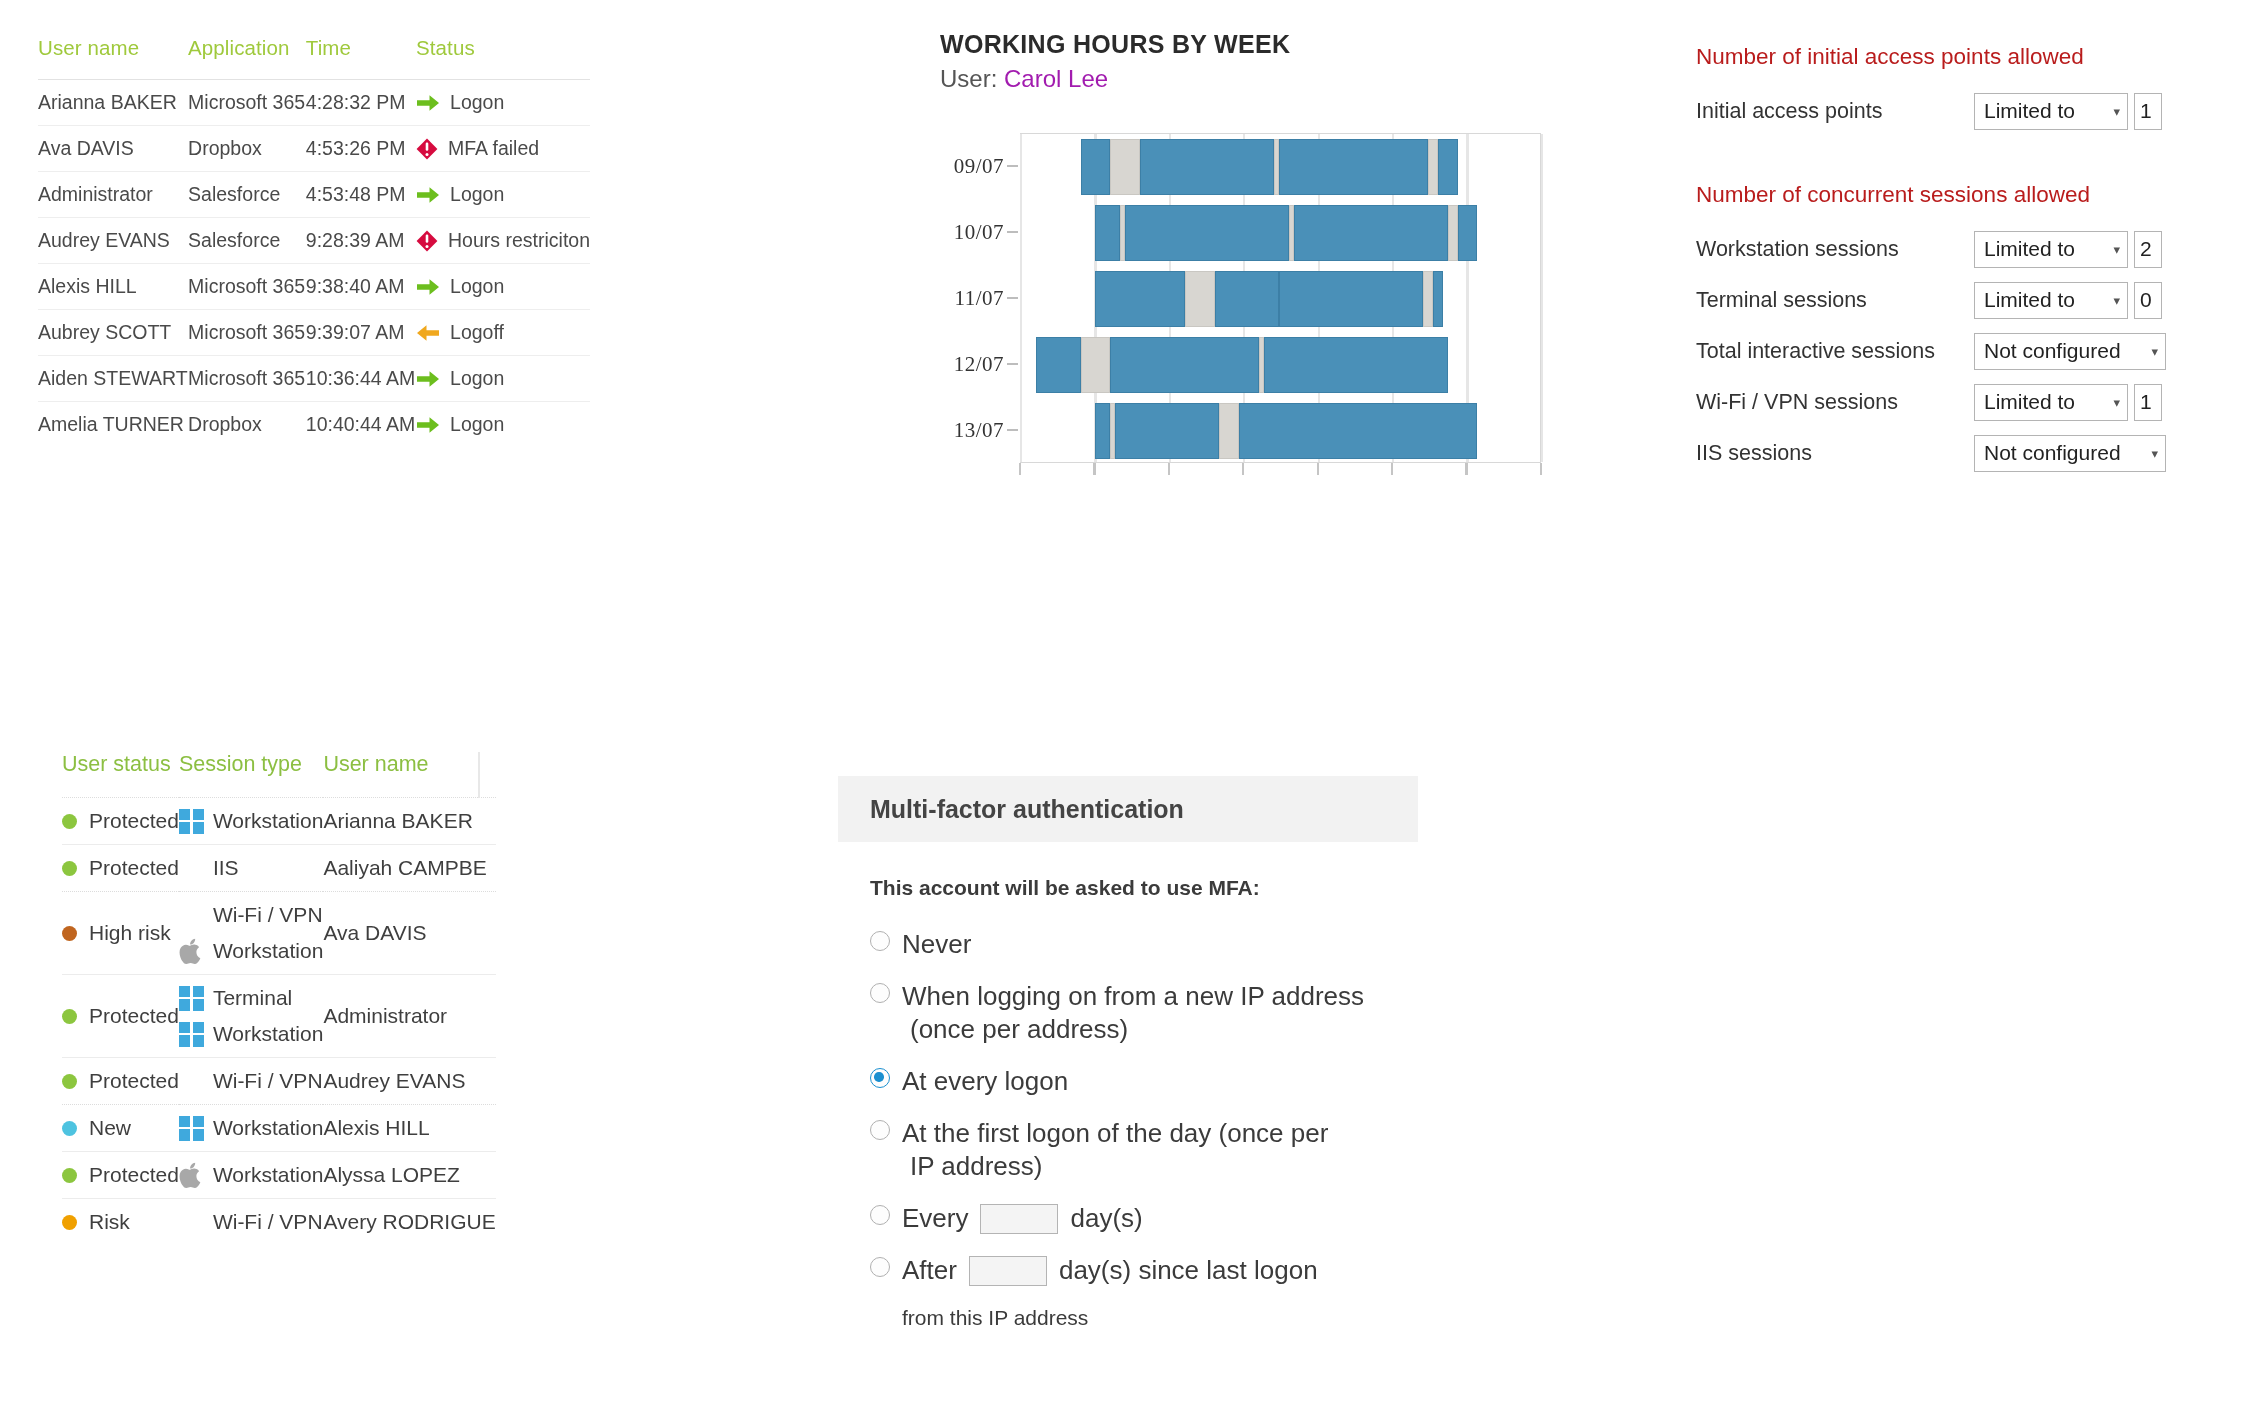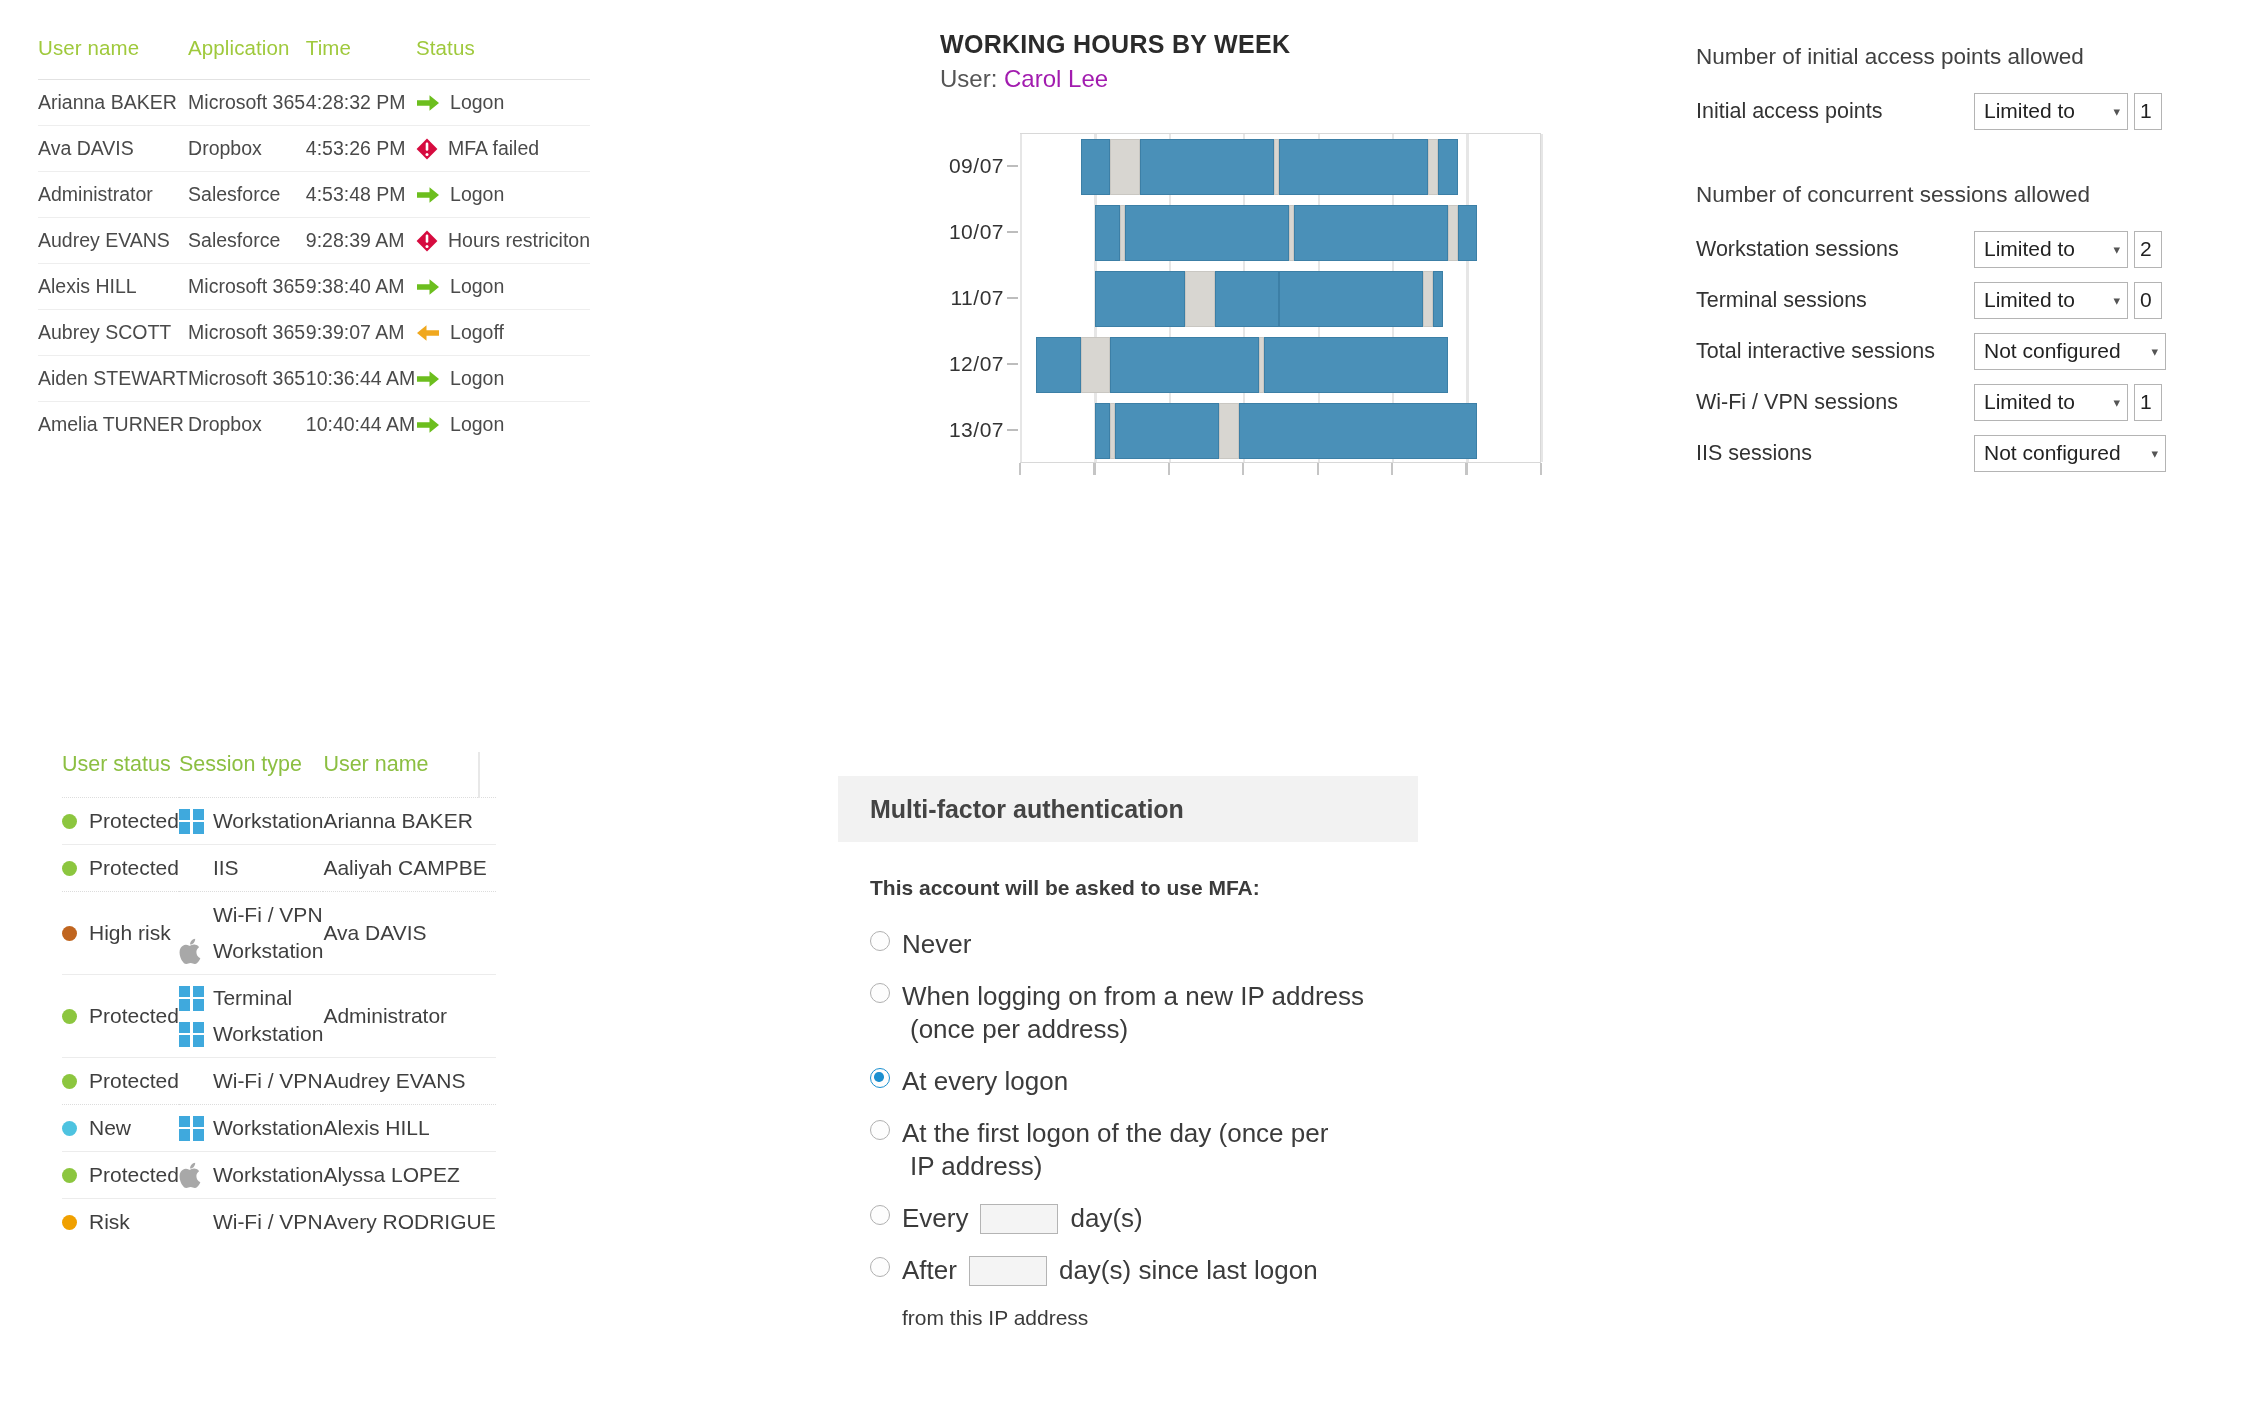--- a/index.html
+++ b/index.html
@@ -46,21 +46,21 @@
 
   
   #chart-card { position:absolute; left:940px; top:30px; width:640px; height:620px; }
   #chart-title {
     font-size: 25px; font-weight: bold; color:#2b2b2b;
     letter-spacing: .3px; margin:0 0 6px 0;
   }
   #chart-subtitle { font-size: 24px; color:#555; margin:0; font-weight:normal; }
   #chart-subtitle b { color:#a21caf; font-weight:normal; }
   #plot-wrap { position:absolute; left:0px; top:103px; width:620px; height:370px; }
-  #y-labels { position:absolute; left:0; top:0; width:78px; height:330px; }
+  #y-labels { position:absolute; left:0; top:0; width:78px; height:330px;font-family:Liberation Serif, serif; }
   .ylab {
     position:absolute; right:14px; font-size:21px; color:#333;
     transform: translateY(-50%); letter-spacing:.5px;
   }
   .ytick { position:absolute; right:0px; width:11px; height:1.4px; background:#bdbdbd; }
   #plot {
     position:absolute; left:80px; top:0; width:521px; height:330px;
     border: 1.6px solid #d8d8d8;
     background: #ffffff;
   }
@@ -68,21 +68,21 @@
   .bar-row { position:absolute; left:0; right:0; }
   .seg { position:absolute; top:0; bottom:0; }
   .seg.work { background:#4a90b8; border:1.5px solid #3c7fa6; }
   .seg.idle { background:#d8d6d1; border:1.5px solid #c9c7c2; }
   #x-axis { position:absolute; left:80px; top:330px; width:521px; height:60px; }
   .xtick { position:absolute; top:0; width:2.2px; height:12px; background:#c5c5c5; }
 
   
   #limits { position:absolute; left:1696px; top:44px; width:520px; }
   .limits-group-title {
-    font-size: 22.5px; color:#404040; font-weight:normal;
+    font-size: 22.5px; color:#b91c1c; font-weight:normal;
     margin: 0 0 22px 0; white-space:nowrap;
   }
   .limits-group-title.second { margin-top: 52px; }
   .limit-row {
     display:flex; align-items:center; height:38px; margin-bottom:13px;
   }
   .limit-label {
     font-size: 21.5px; color:#333; flex: 0 0 278px; white-space:nowrap;
   }
   .combo {

